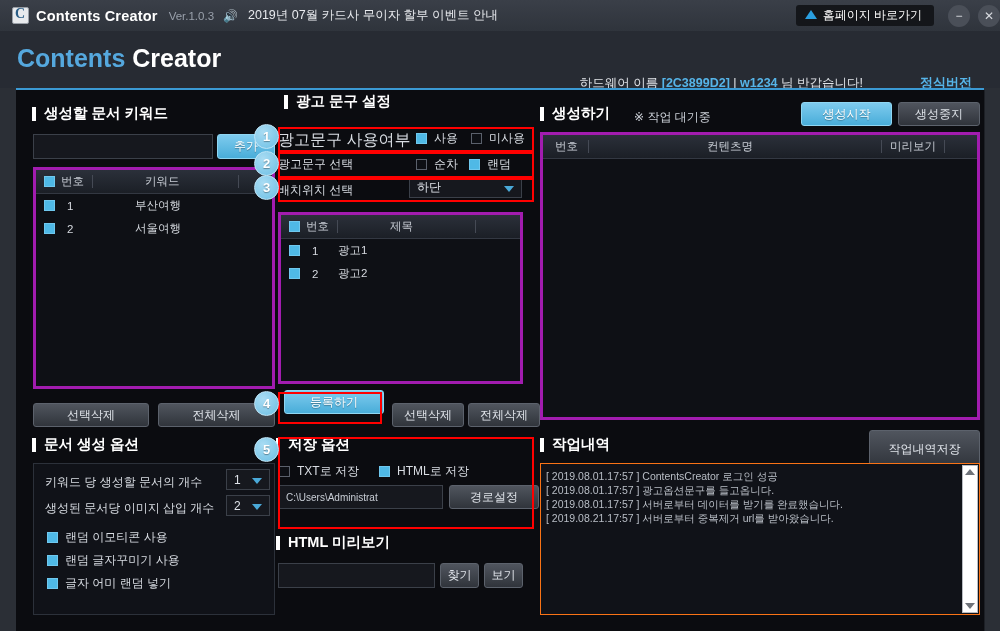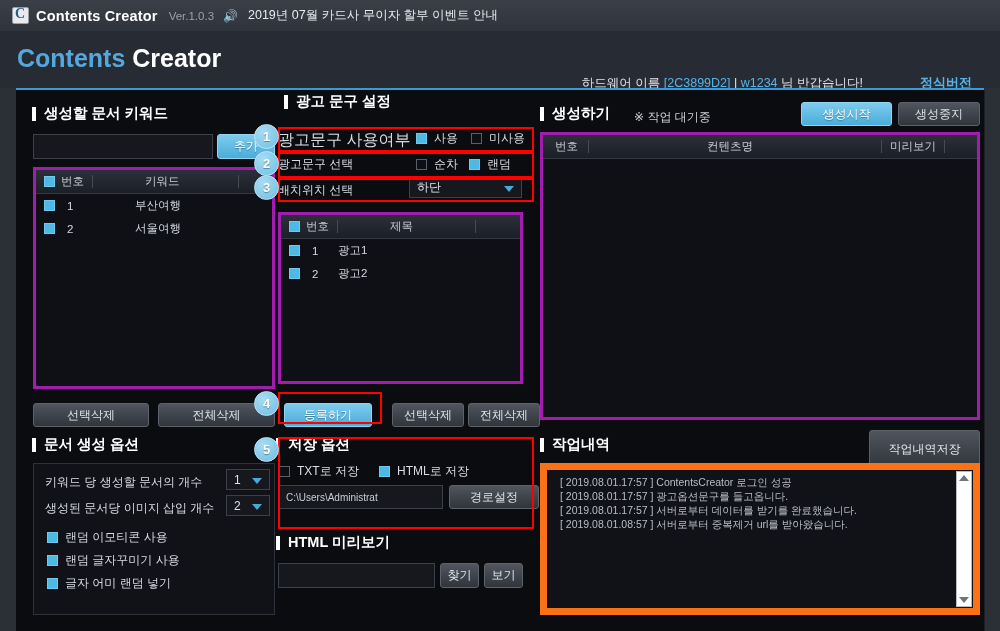--- a/index.html
+++ b/index.html
@@ -55,21 +55,21 @@
     position: absolute; left: 0; top: 31px; width: 1000px; height: 57px;
     background: #272b33;
   }
   #brand { position: absolute; left: 17px; top: 13px; font-size: 25px; font-weight: bold; }
   #brand .b1 { color: #55a8de; }
   #brand .b2 { color: #ffffff; }
   #hwinfo {
     position: absolute; right: 137px; top: 52px; transform: translateY(-50%);
     font-size: 12.5px; color: #e2e5ea; white-space: nowrap;
   }
-  #hwinfo .hl { color: #56b4e8; font-weight: normal; margin-top: 32px; }
+  #hwinfo .hl { color: #56b4e8; font-weight: bold; margin-top: 32px; }
   #license {
     position: absolute; right: 28px; top: 52px; transform: translateY(-50%);
     font-size: 13px; color: #56b4e8; font-weight: bold;
   }
   #blue-rule {
     position: absolute; left: 16px; top: 88px; width: 968px; height: 2px; background: #3b9ad4;
   }
 
   
   #body {
@@ -146,23 +146,22 @@
   .badge {
     position: absolute; width: 25px; height: 25px; border-radius: 50%;
     background: radial-gradient(circle at 35% 30%, #a9dcf3, #6cbfe4);
     border: 1px solid #bfe5f7;
     color: #ffffff; font-size: 13px; font-weight: bold;
     display: flex; align-items: center; justify-content: center;
     text-shadow: 0 1px 1px rgba(0,0,0,.35); z-index: 5;
   }
 
   #log-area {
-    position: absolute; background: #101218; border: 7px solid #f97316;
+    position: absolute; background: #101218; border: 1px solid #f97316;
     overflow: hidden;
-    padding-left: 8px;
   }
   .logline {
     font-size: 10.5px; color: #b9bec6; line-height: 14px;
     white-space: nowrap; padding-left: 5px;
     font-family: "Liberation Sans", sans-serif;
   }
   #log-scroll {
     position: absolute; right: 1px; top: 1px; width: 16px; bottom: 1px;
     background: #ffffff; border: 1px solid #b9bcc2;
     display: flex; flex-direction: column; justify-content: space-between;
@@ -177,20 +176,28 @@
 </style>
 </head>
 <body>
 
 <div id="titlebar">
   <div id="app-logo"></div>
   <span id="app-title">Contents Creator</span>
   <span id="app-version">Ver.1.0.3</span>
   <span id="speaker-icon">🔊</span>
   <span id="notice-text">2019년 07월 카드사 무이자 할부 이벤트 안내</span>
+  <div id="tb-right">
+    <div id="home-btn">
+      <span id="home-icon"></span>
+      <span>홈페이지 바로가기</span>
+    </div>
+    <div class="winbtn first">−</div>
+    <div class="winbtn">✕</div>
+  </div>
 </div>
 
 <div id="header">
   <div id="brand">
     <span class="b1">Contents</span>
     <span class="b2">Creator</span>
   </div>
   <div id="hwinfo">
     <span>하드웨어 이름</span>
     <span class="hl">[2C3899D2]</span>
@@ -307,21 +314,21 @@
       <span style="margin-left:12px; width:26px;">1</span>
       <span>광고1</span>
     </div>
     <div class="lb-row">
       <span class="cb on" style="margin-left:8px;"></span>
       <span style="margin-left:12px; width:26px;">2</span>
       <span>광고2</span>
     </div>
   </div>
 
-  <div class="btn-blue" style="position:absolute; left:268px; top:313px; width:88px; height:24px;">등록하기</div>
+  <div class="btn-blue" style="position:absolute; left:268px; top:300px; width:100px; height:24px;">등록하기</div>
   <div class="btn" style="position:absolute; left:376px; top:313px; width:72px; height:24px;">선택삭제</div>
   <div class="btn" style="position:absolute; left:452px; top:313px; width:72px; height:24px;">전체삭제</div>
 
   <div class="panel" style="left:260px; top:345px;">
     <div class="sec-title">저장 옵션</div>
   </div>
   <div class="chkline" style="position:absolute; left:263px; top:373px;">
     <span class="cb"></span>
     <span>TXT로 저장</span>
   </div>
@@ -363,21 +370,21 @@
   <div class="panel" style="left:524px; top:345px;">
     <div class="sec-title">작업내역</div>
   </div>
   <div class="btn" style="position:absolute; left:853px; top:340px; width:111px; height:38px;">작업내역저장</div>
 
   <div id="log-area" style="left:524px; top:373px; width:440px; height:152px;">
     <div style="padding-top:5px;">
       <div class="logline">[ 2019.08.01.17:57 ] ContentsCreator 로그인 성공</div>
       <div class="logline">[ 2019.08.01.17:57 ] 광고옵션문구를 들고옵니다.</div>
       <div class="logline">[ 2019.08.01.17:57 ] 서버로부터 데이터를 받기를 완료했습니다.</div>
-      <div class="logline">[ 2019.08.01.08:57 ] 서버로부터 중복제거 url를 받아왔습니다.</div>
+      <div class="logline">[ 2019.08.21.17:57 ] 서버로부터 중복제거 url를 받아왔습니다.</div>
     </div>
     <div id="log-scroll">
       <span class="sb-arrow sb-up"></span>
       <span class="sb-arrow sb-dn"></span>
     </div>
   </div>
 
 </div>
 
 <div class="redbox" style="left:278px; top:127px; width:256px; height:25px;"></div>

